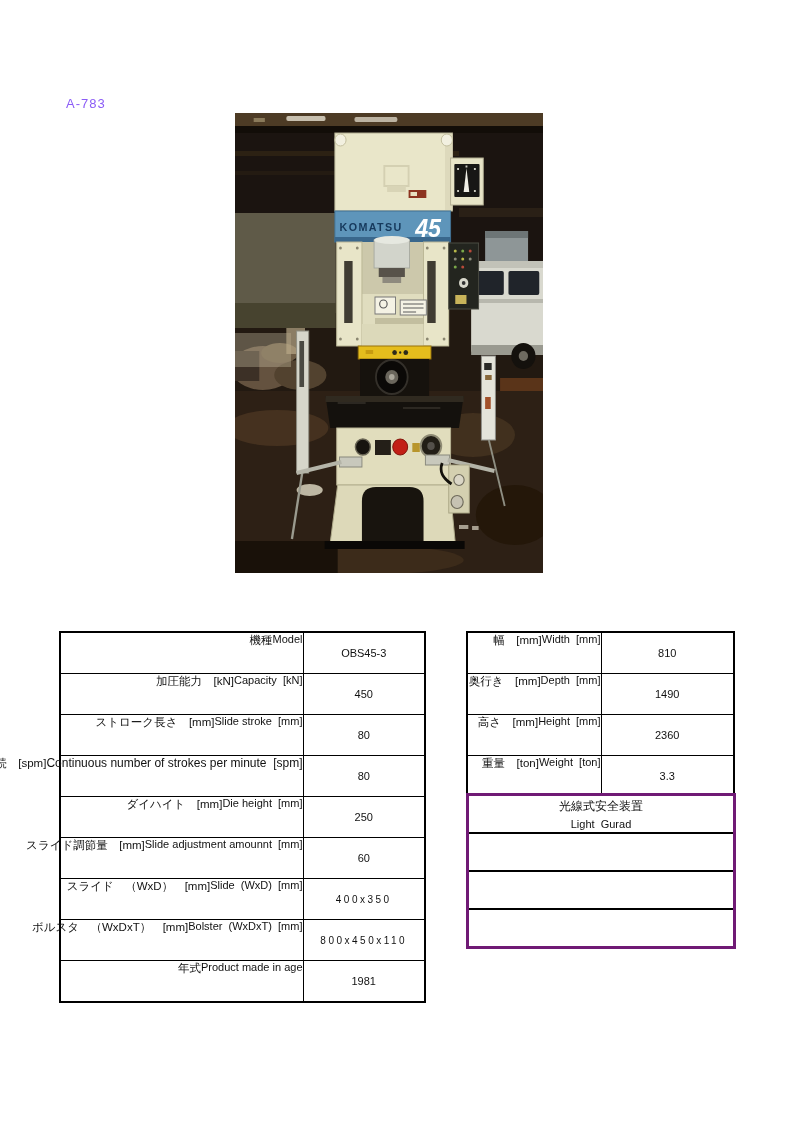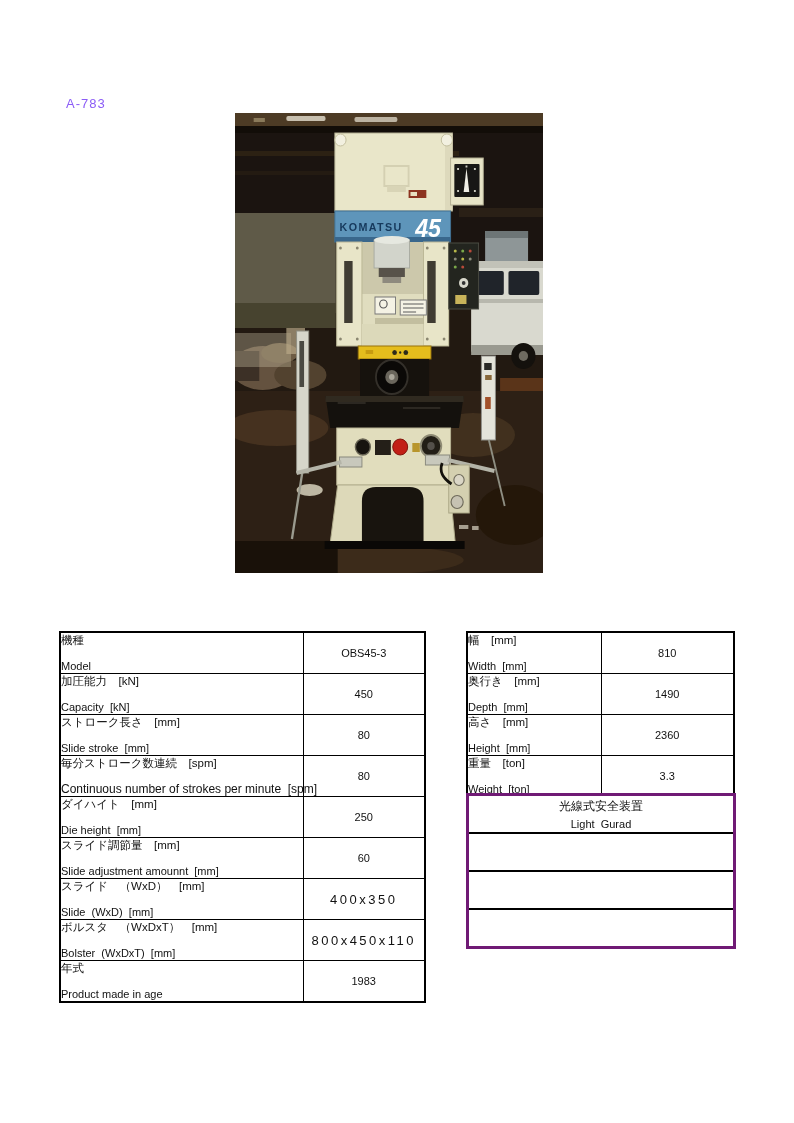--- a/index.html
+++ b/index.html
@@ -25,26 +25,26 @@
 
   table.sheet{border-collapse:collapse;table-layout:fixed;position:absolute;background:#fff;}
   table.sheet td{border:1px solid #000;padding:0;vertical-align:middle;}
   table.sheet{border:2px solid #000;}
   #main-specs-table{left:59px;top:631px;width:365px;}
   #dims-table{left:466px;top:631px;width:267px;}
   #acc-table{left:466px;top:793px;width:267px;border:3px solid #701a75;}
   #acc-table td{border:2px solid #000;}
 
   td.lbl{padding:2px 2px 3px 4px;}
-  td.lbl .cellwrap{display:flex;flex-direction:column;justify-content:space-between;height:100%;min-height:36px;}
+  td.lbl .cellwrap{display:flex;justify-content:flex-end;height:100%;min-height:36px;}
   .jp{font-size:11.5px;white-space:pre;line-height:1.25;}
   .en{font-size:11px;white-space:pre;line-height:1.2;}
   .en.small-en{font-size:12px;}
   td.val{text-align:center;font-size:11px;}
-  td.val.wide{letter-spacing:2.5px;font-size:13px;}
+  td.val.wide{letter-spacing:2.5px;font-size:10px;}
   #main-specs-table td{height:40px;}
   #dims-table td{height:40px;}
   #acc-table td{height:36px;}
   #acc-table td.acc-cell{text-align:center;vertical-align:middle;}
   .acc-jp{font-size:12px;white-space:pre;}
   .acc-en{font-size:11px;white-space:pre;margin-top:3px;}
 </style>
 </head>
 <body>
 
@@ -357,21 +357,21 @@
           </td>
         <td class="val wide">800x450x110</td>
       </tr>
       <tr>
         <td class="lbl">
             <div class="cellwrap">
           <div class="jp">年式</div>
           <div class="en">Product made in age</div>
         </div>
           </td>
-        <td class="val">1983</td>
+        <td class="val">1981</td>
       </tr>
     </tbody>
   </table>
 
   <div class="sec-title" id="dims-title">
     <span class="jp-t">外形寸法</span><span>（External form dimensions）</span>
   </div>
 
   <table class="sheet" id="dims-table">
     <colgroup>

